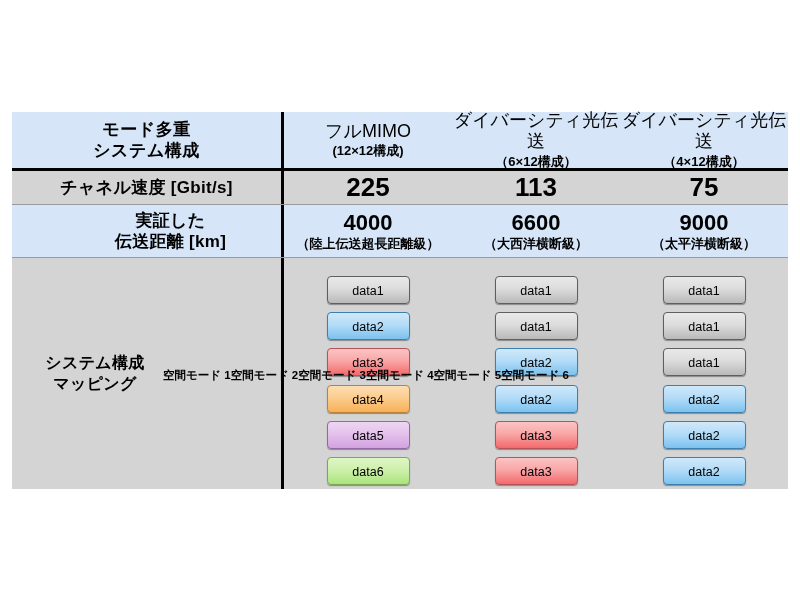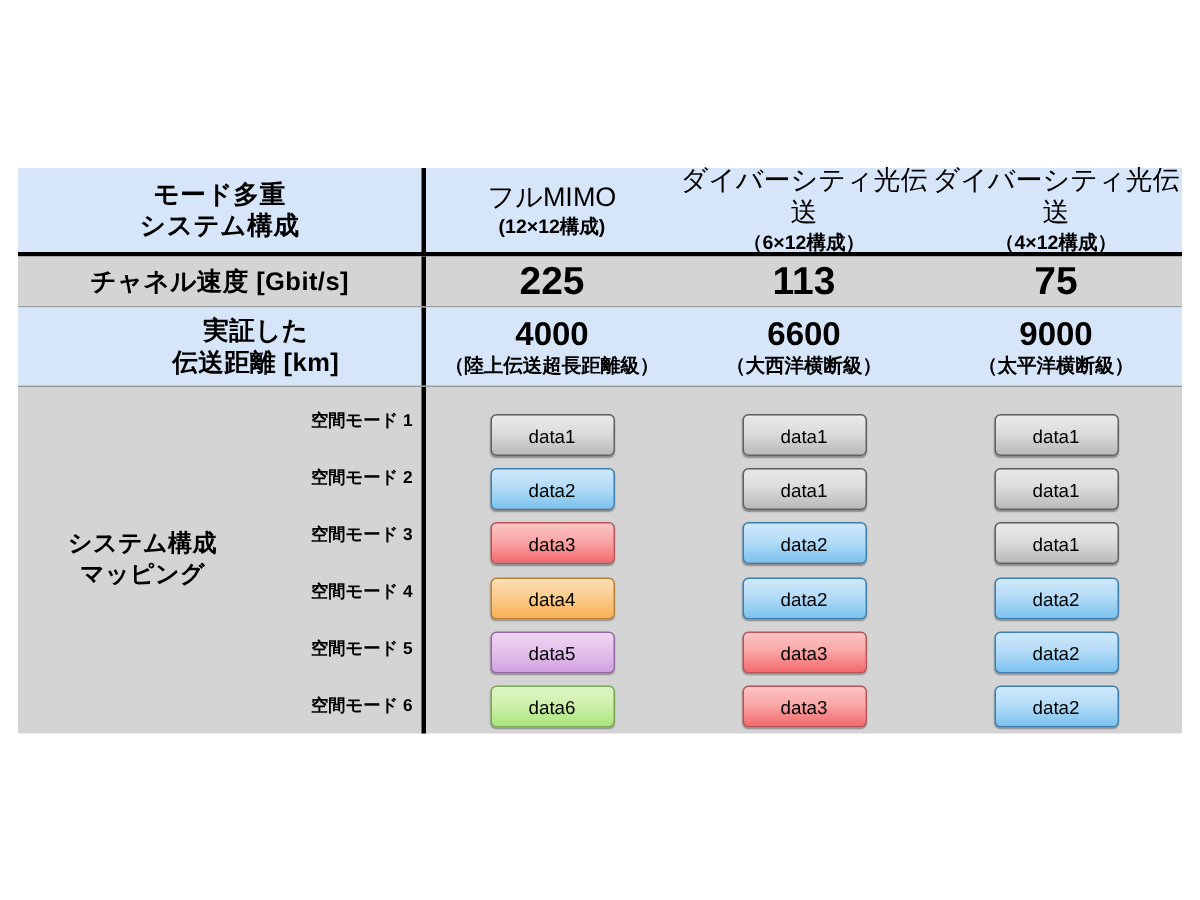--- a/index.html
+++ b/index.html
@@ -159,21 +159,21 @@
     line-height: 1.3;
     letter-spacing: .3px;
   }
   #mode-labels {
     position: absolute;
     right: 6px;
     top: 0;
     bottom: 0;
     width: 112px;
     display: flex;
-    flex-direction: column;
+    flex-direction: row;
     padding-top: 3px;
     box-sizing: border-box;
   }
   .mode-label {
     flex: 1 1 0;
     display: flex;
     align-items: center;
     justify-content: flex-end;
     font-size: 11.5px;
     font-weight: bold;

